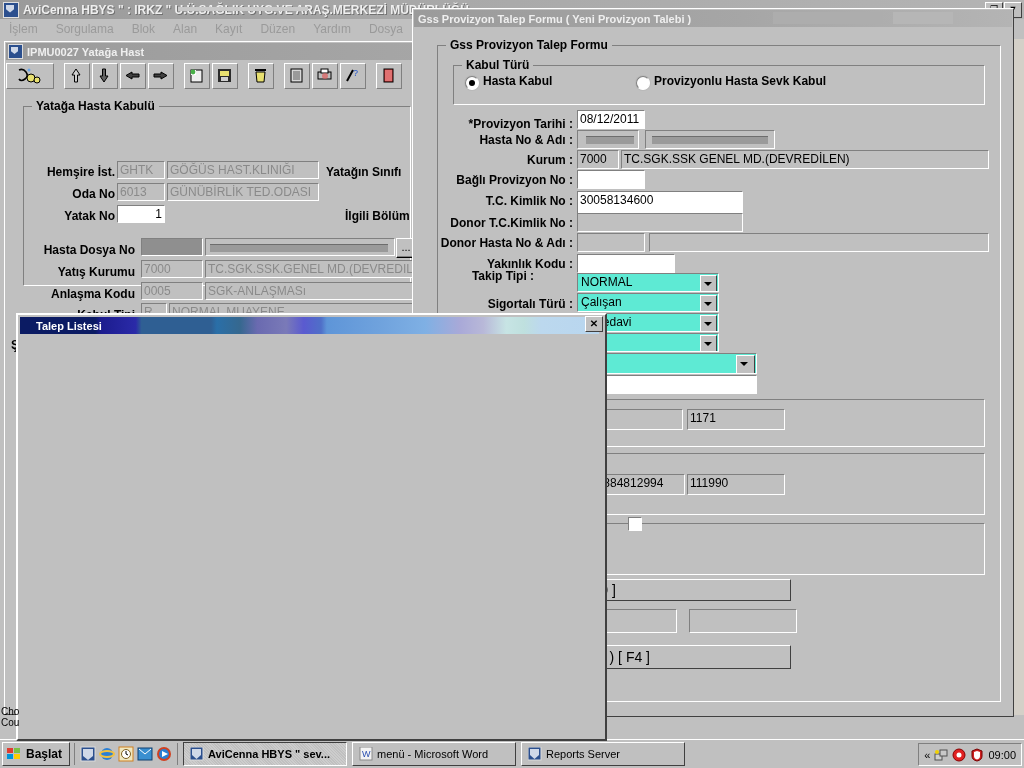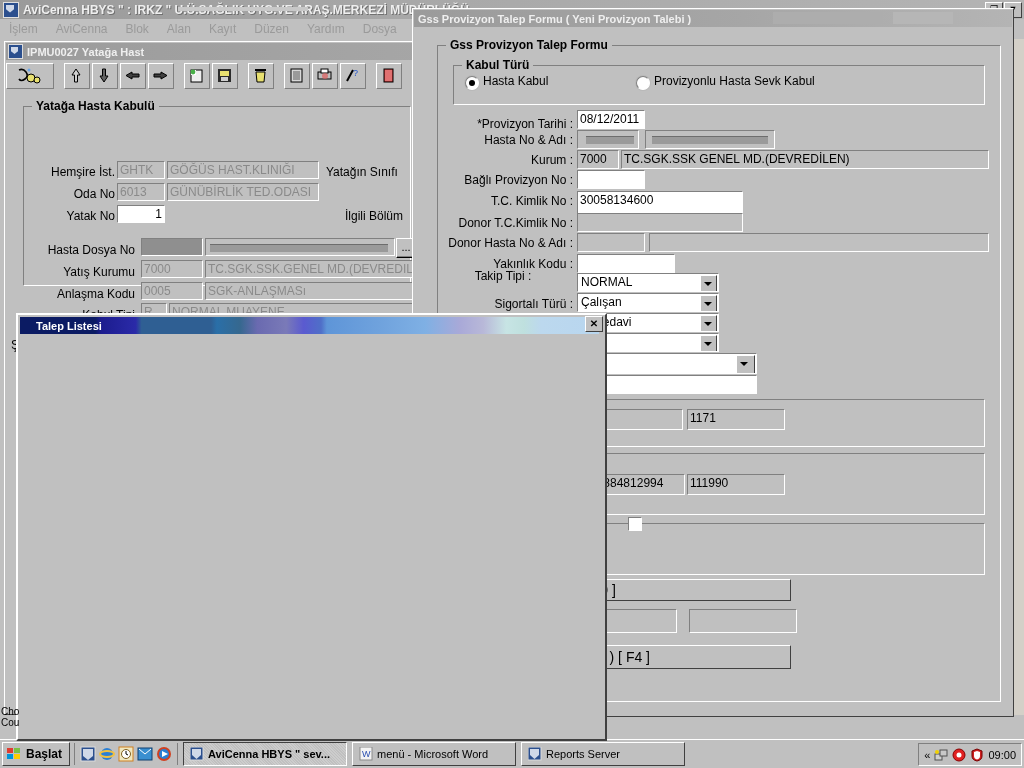--- a/index.html
+++ b/index.html
@@ -117,21 +117,21 @@
     border-right: 1px solid #ffffff; border-bottom: 1px solid #ffffff;
   }
   .gbox > .gtitle {
     position: absolute; top: -8px; left: 8px;
     background: #c0c0c0; padding: 0 4px;
     font-size: 12px; font-weight: bold; color: #000;
     white-space: nowrap;
   }
 
   .lbl {
-    position: absolute; font-size: 12px; font-weight: normal; color: #000;
+    position: absolute; font-size: 12px; font-weight: bold; color: #000;
     white-space: nowrap;
   }
   .lbl.r { text-align: right; }
   .fld {
     position: absolute; background: #c0c0c0;
     border-top: 1px solid #808080; border-left: 1px solid #808080;
     border-right: 1px solid #ffffff; border-bottom: 1px solid #ffffff;
     font-size: 12px; color: #8a8a8a;
     padding: 1px 2px; box-sizing: border-box;
     white-space: nowrap; overflow: hidden;
@@ -157,21 +157,21 @@
     position: absolute; left: 1px; top: 1px; width: 598px; height: 17px;
     background: linear-gradient(to right,#9b9b9b 0%,#a6a6a6 55%,#b4b4b4 100%);
     font-size: 11px; font-weight: bold; color: #efefef;
     display: flex; align-items: center; padding-left: 4px;
     box-sizing: border-box; overflow: hidden; white-space: nowrap;
   }
   #gss-title-mask1 { position:absolute; left:360px; top:3px; width:110px; height:12px; background:#adadad; }
   #gss-title-mask2 { position:absolute; left:480px; top:3px; width:60px; height:12px; background:#b6b6b6; }
 
   .combo {
-    position: absolute; background: #ffffff;
+    position: absolute; background: #5eead4;
     border-top: 1px solid #808080; border-left: 1px solid #808080;
     border-right: 1px solid #ffffff; border-bottom: 1px solid #ffffff;
     font-size: 12px; color: #000; box-sizing: border-box;
     padding: 1px 18px 1px 3px; line-height: 15px;
     white-space: nowrap; overflow: hidden;
   }
   .combo .arrow {
     position: absolute; right: 1px; top: 1px; width: 15px; height: 15px;
     background: #c0c0c0;
     border-top: 1px solid #ffffff; border-left: 1px solid #ffffff;
@@ -373,21 +373,21 @@
     <span id="app-title-text">AviCenna HBYS " :                        IRKZ " U.Ü.SAĞLIK UYG.VE ARAŞ.MERKEZİ MÜDÜRLÜĞÜ</span>
   </div>
   <div id="app-title-mask"></div>
   <div id="app-winbtns">
     <div class="wb">❐</div>
     <div class="wb">▼</div>
   </div>
 
   <div id="app-menubar">
     <span class="mi">İşlem</span>
-    <span class="mi">AviCenna</span>
+    <span class="mi">Sorgulama</span>
     <span class="mi">Blok</span>
     <span class="mi">Alan</span>
     <span class="mi">Kayıt</span>
     <span class="mi">Düzen</span>
     <span class="mi">Yardım</span>
     <span class="mi">Dosya</span>
   </div>
 
   <div id="bg-scroll-v"></div>
 

